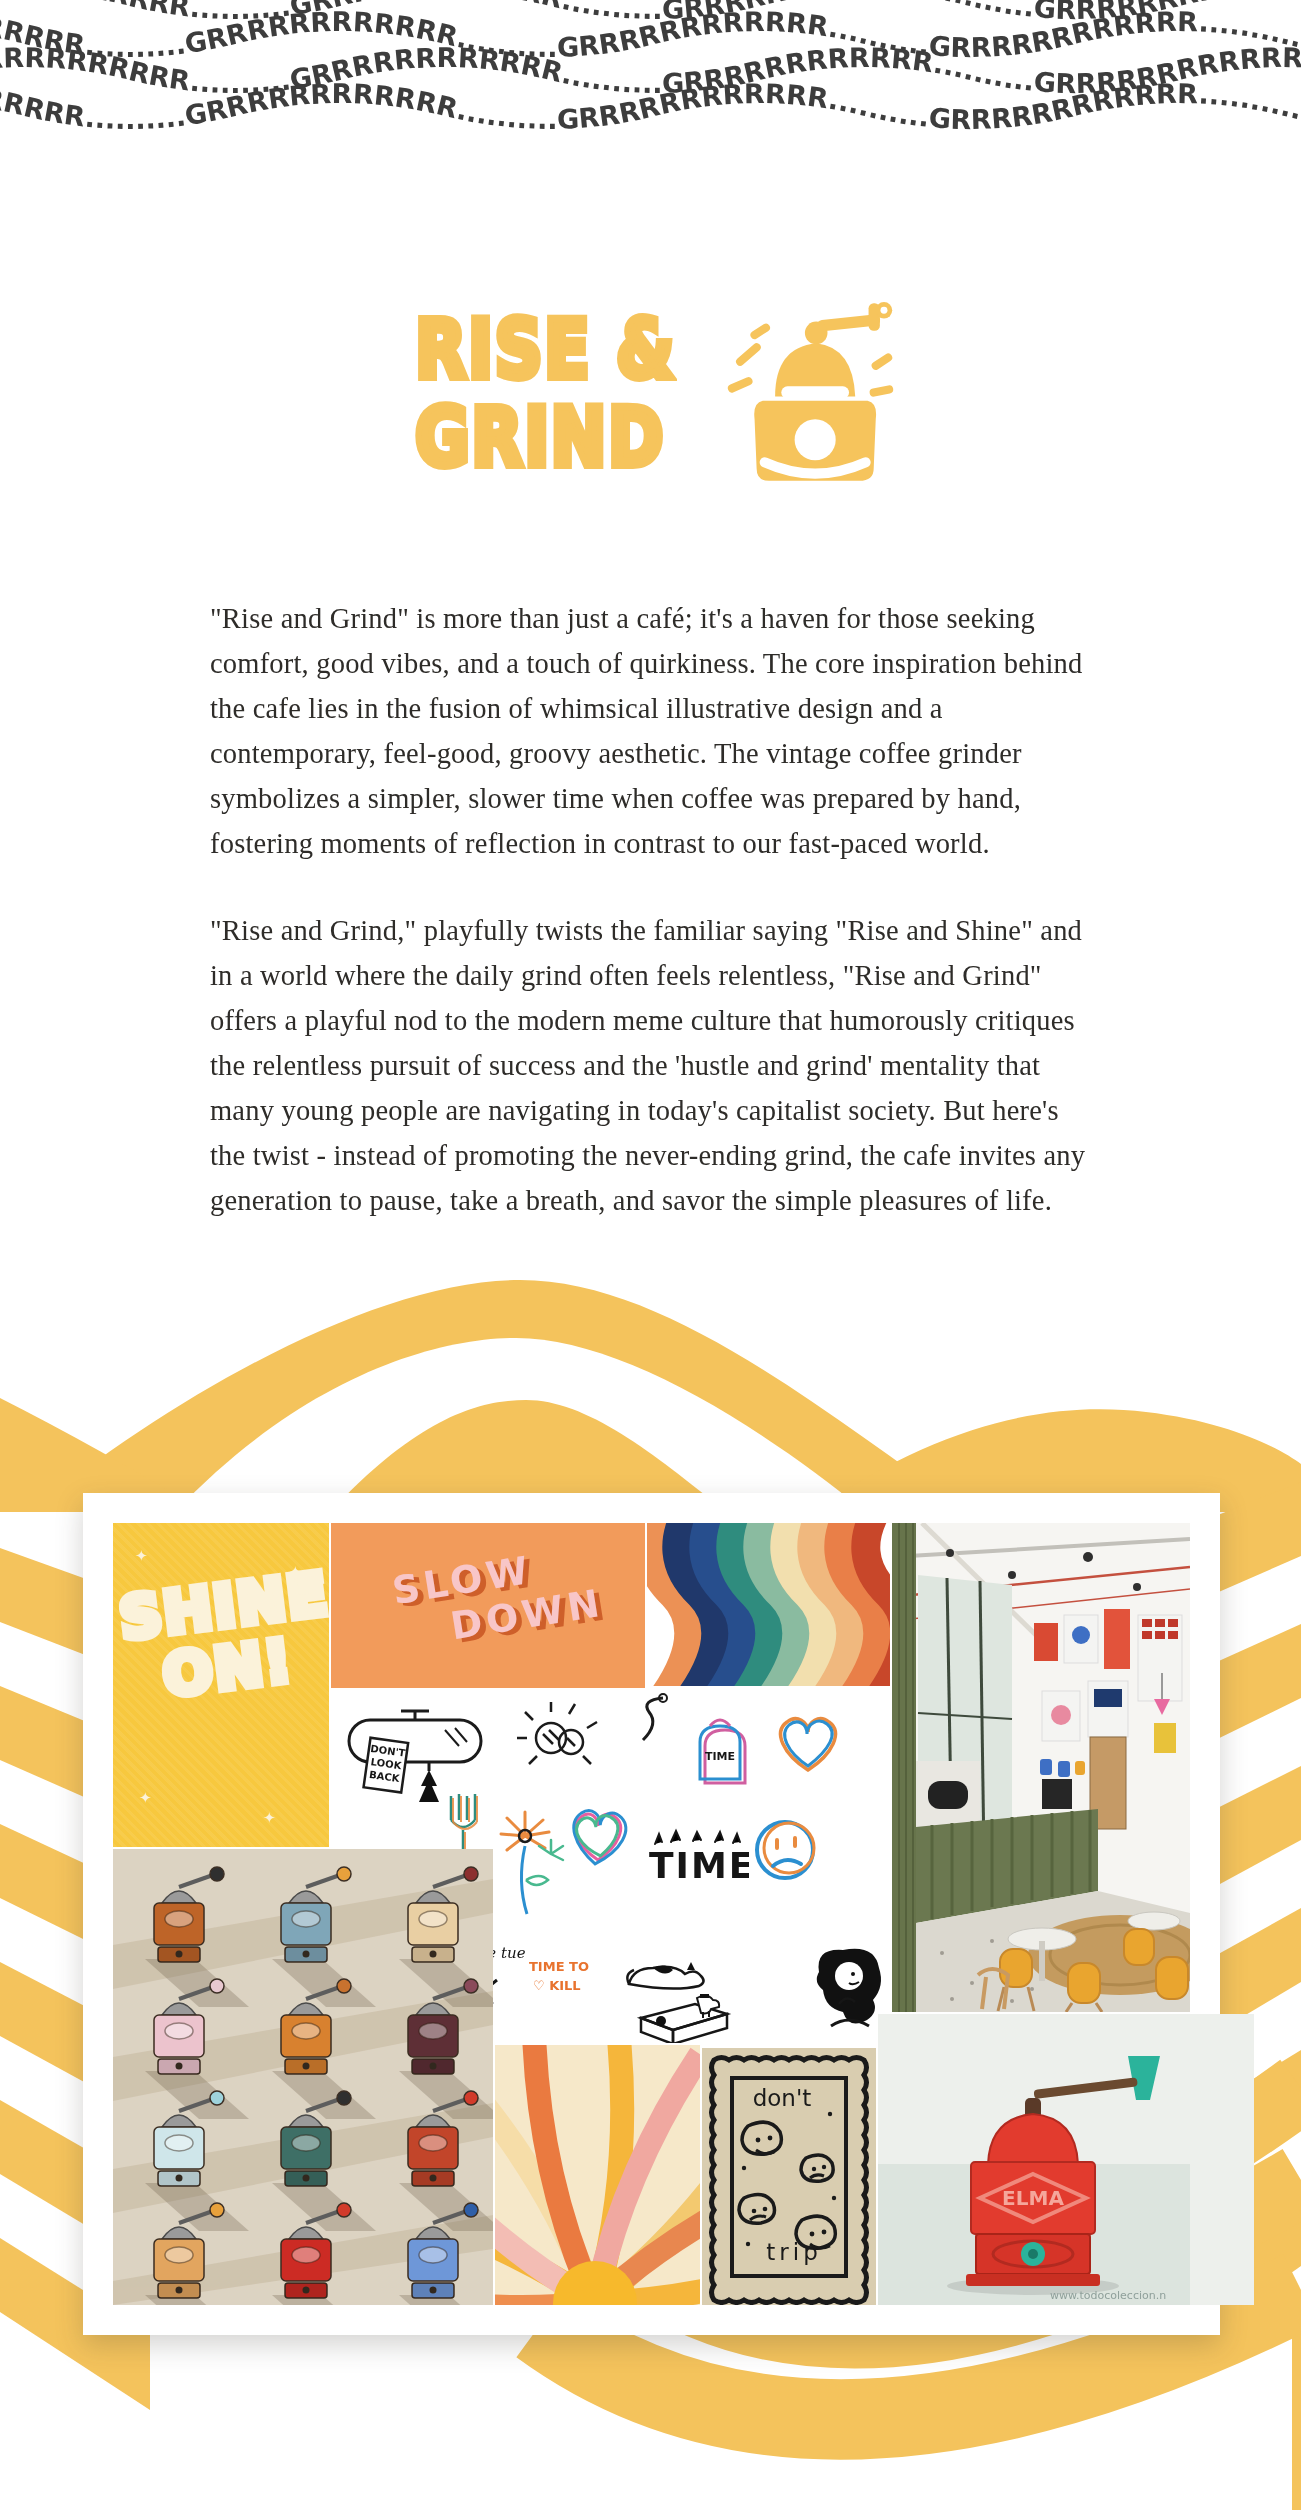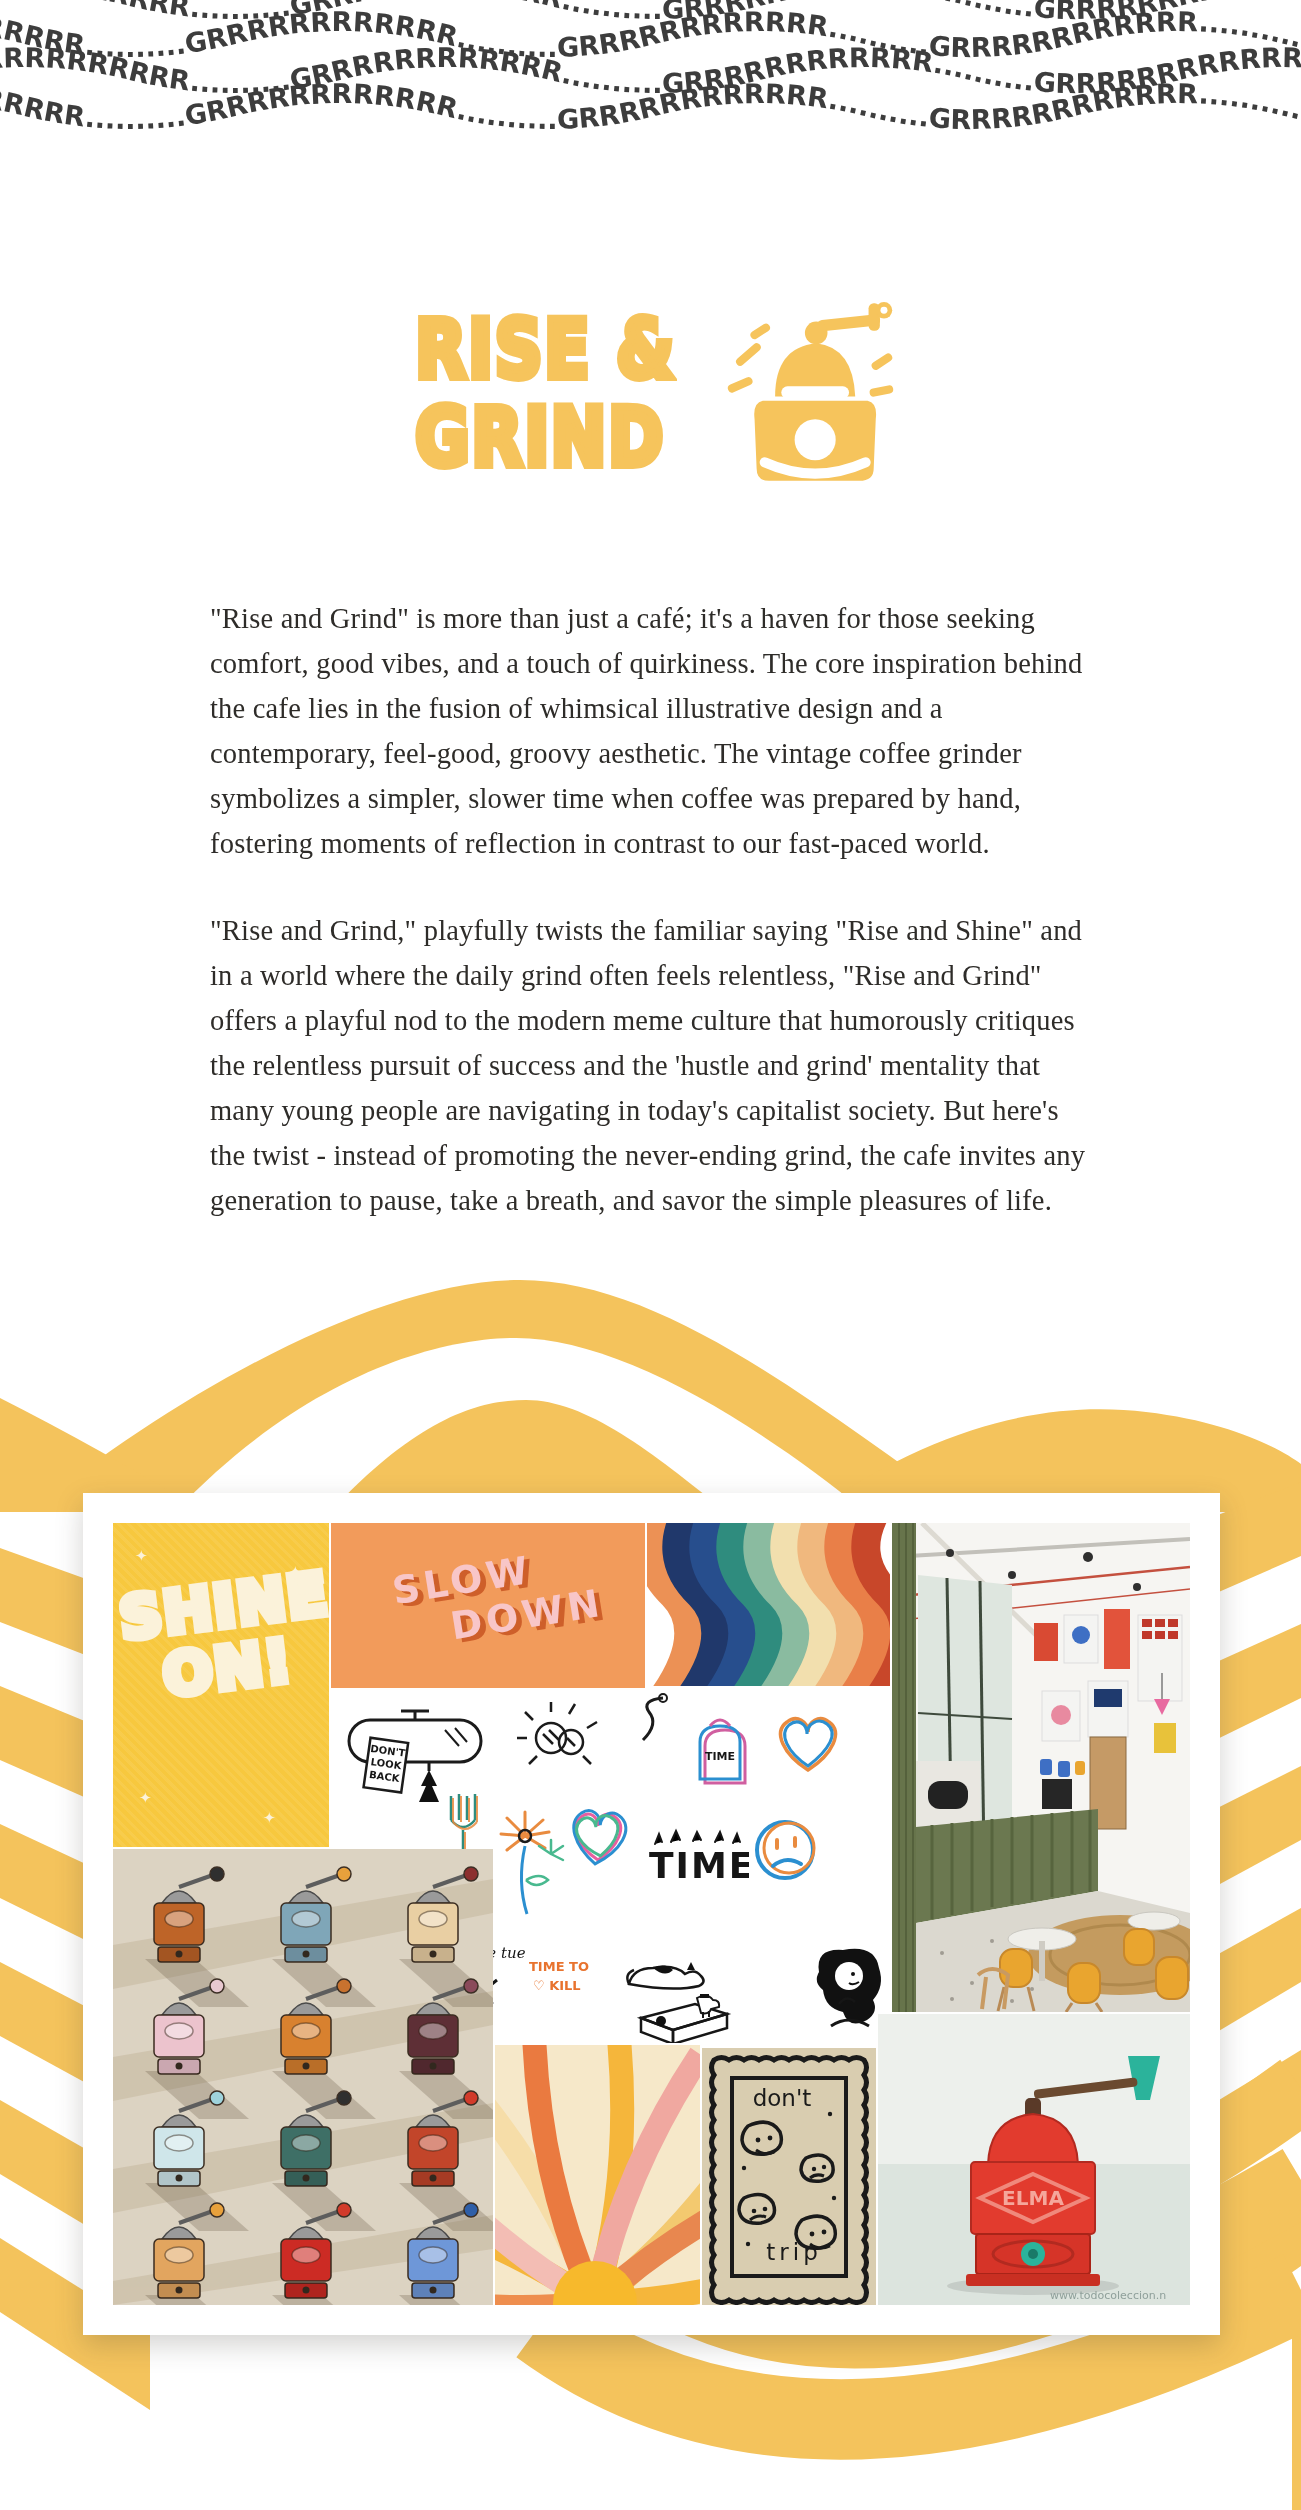--- a/index.html
+++ b/index.html
@@ -20,21 +20,21 @@
   .tile{position:absolute;overflow:hidden}
   #t-shine{left:0;top:0;width:216px;height:324px;background:#F7C83E;
            background-image:repeating-linear-gradient(45deg,rgba(255,255,255,.07) 0 3px,transparent 3px 7px)}
   #t-slow{left:218px;top:0;width:314px;height:165px;background:#F29B5B}
   #t-rainbow{left:534px;top:0;width:243px;height:163px}
   #t-cafe{left:779px;top:0;width:298px;height:489px}
   #t-doodles{left:218px;top:167px;width:559px;height:353px;background:#fff}
   #t-grinders{left:0;top:326px;width:380px;height:456px;background:#DCD3C2}
   #t-sun{left:382px;top:522px;width:205px;height:260px;background:#F6E8C9}
   #t-stamp{left:589px;top:525px;width:174px;height:257px;background:#D9CDB0}
-  #t-redgrinder{left:765px;top:491px;width:312px;height:291px;background:#EDF0EC}
+  #t-redgrinder{left:765px;top:491px;width:376px;height:291px;background:#EDF0EC}
   .shine-wrap{position:absolute;left:10px;top:52px;transform:rotate(-7deg);text-align:left}
   .shine-line{font-family:"DejaVu Sans",sans-serif;font-weight:bold;font-size:58px;line-height:62px;
               color:#FBF2DA;-webkit-text-stroke:8px #FBF2DA;letter-spacing:2px}
   .shine-line2{margin-left:36px}
   .spark{position:absolute;color:#FBF2DA;font-size:15px}
   .slow-wrap{position:absolute;left:64px;top:30px;transform:rotate(-9deg)}
   .slow-line{font-family:"DejaVu Sans",sans-serif;font-weight:bold;font-size:38px;line-height:44px;
              color:#F8C6C8;letter-spacing:4px;text-shadow:5px 4px 0 #CE5F2A}
   .slow-line2{margin-left:52px}
   .doodle{position:absolute}

